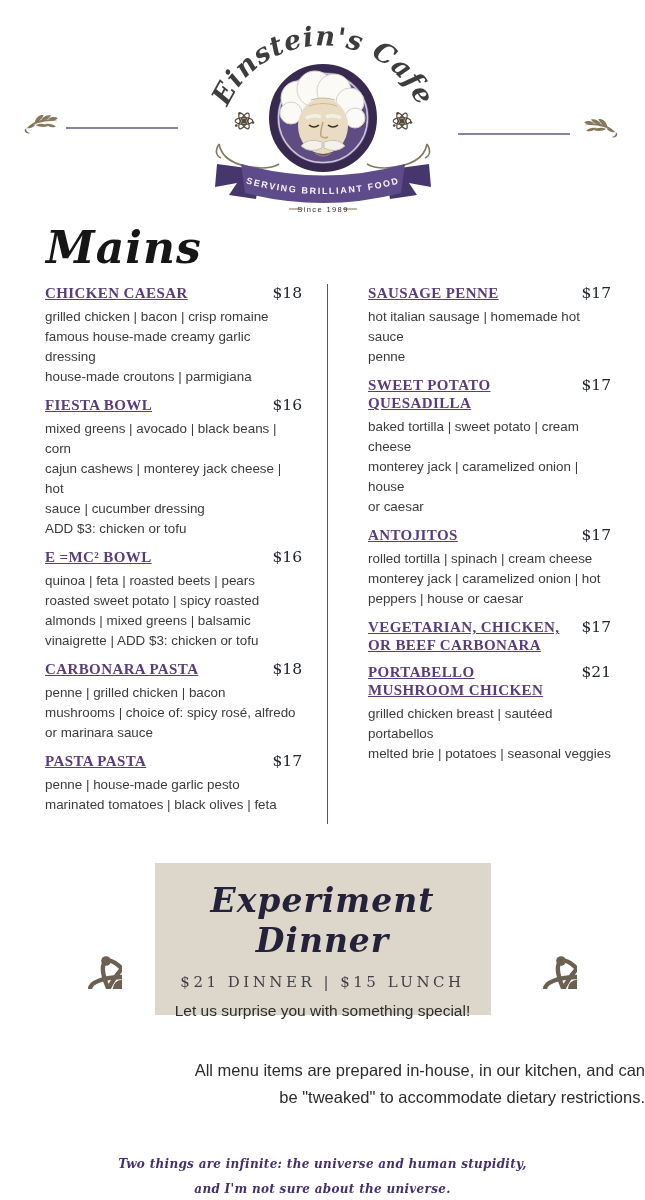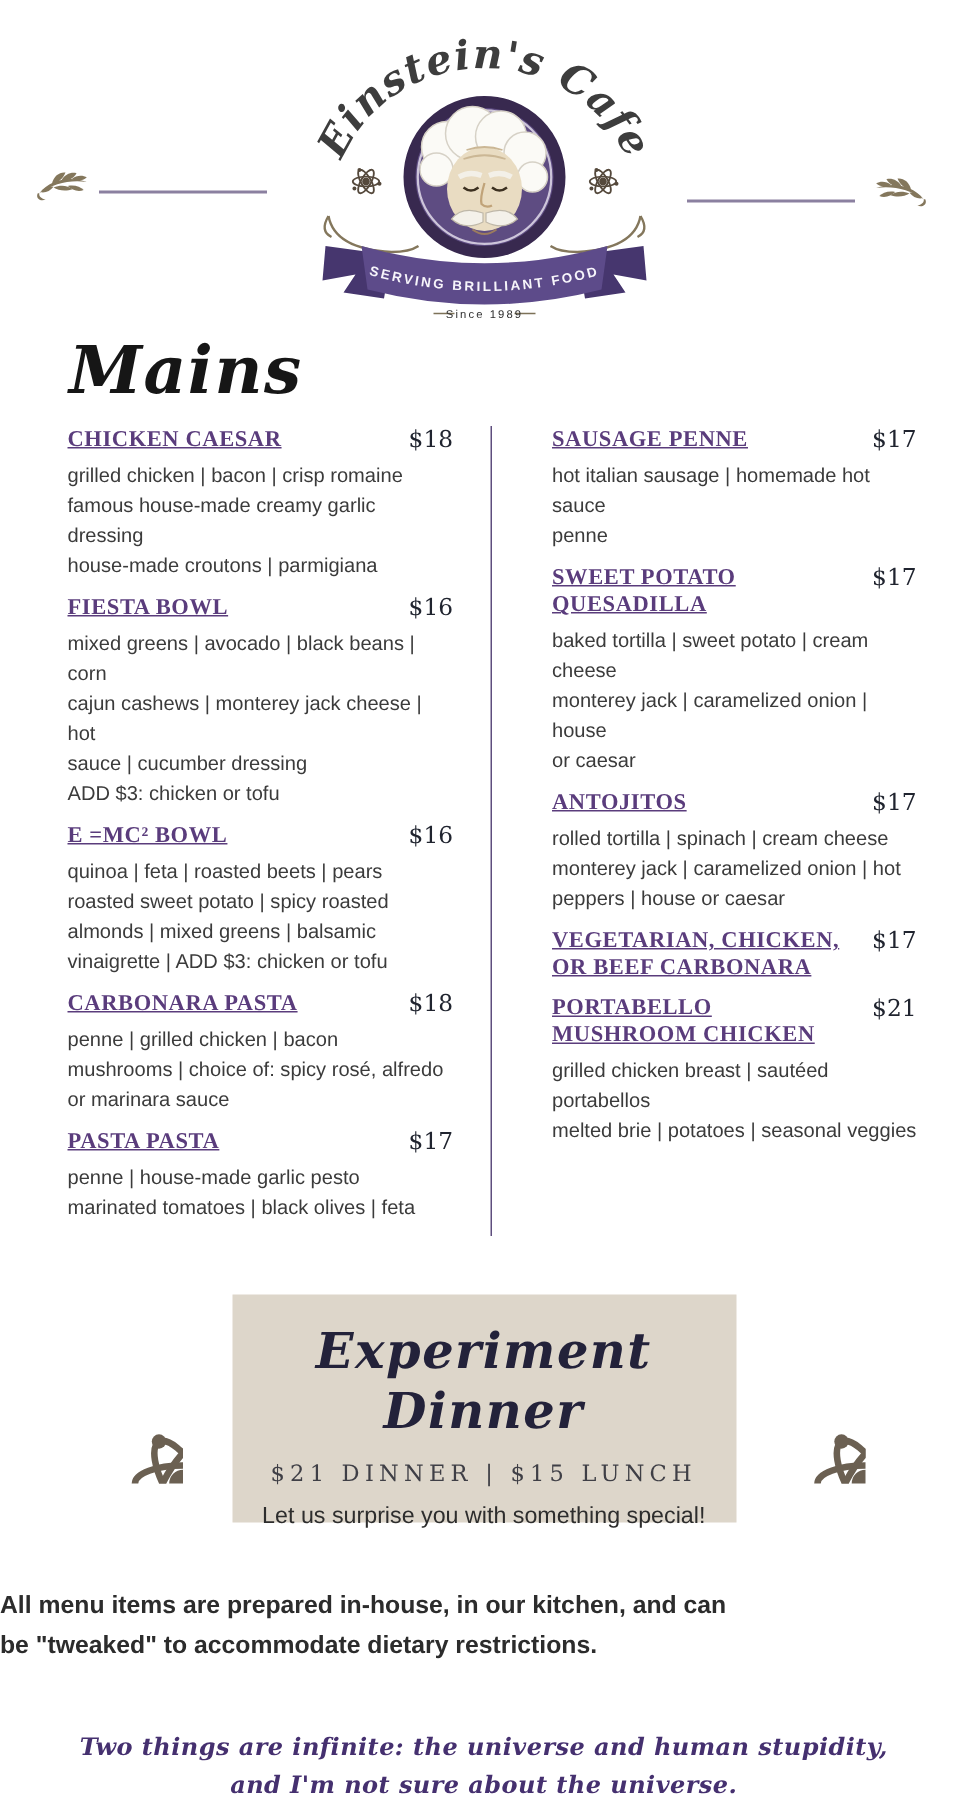--- a/index.html
+++ b/index.html
@@ -56,28 +56,28 @@
   .exp-pricing{
     margin-top:12px;font-family:"DejaVu Serif",serif;font-size:15px;
     letter-spacing:3.5px;color:#3f3f46;
   }
   .exp-subtitle{margin-top:11px;font-size:15.5px;color:#2d2d2d;}
   .atom{position:absolute;color:#6b6052;}
   .atom.left{left:42px;top:46px;}
   .atom.right{left:497px;top:46px;}
   
   .note{
-    margin-top:32px;text-align:left;font-size:16.5px;line-height:1.6;
-    color:#2c2c2c;white-space:pre-line;font-weight:bold;
+    margin-top:32px;text-align:right;font-size:16.5px;line-height:1.6;
+    color:#2c2c2c;white-space:pre-line;
   }
   .quote{
     margin-top:42px;text-align:center;color:#45306f;
     font-family:"DejaVu Serif",serif;font-style:italic;font-weight:700;
   }
-  .quote-line{font-size:16px;line-height:25px;letter-spacing:0.3px;}
+  .quote-line{font-size:12px;line-height:25px;letter-spacing:0.3px;}
   .quote-attr{font-size:17px;line-height:28px;letter-spacing:0.5px;}
   svg{display:block;}
 </style>
 </head>
 <body>
 
 <svg width="0" height="0" style="position:absolute" aria-hidden="true">
   <defs>
     <symbol id="sym-atom" viewBox="-50 -50 100 100">
       <g fill="none" stroke="currentColor" stroke-width="5.5">

